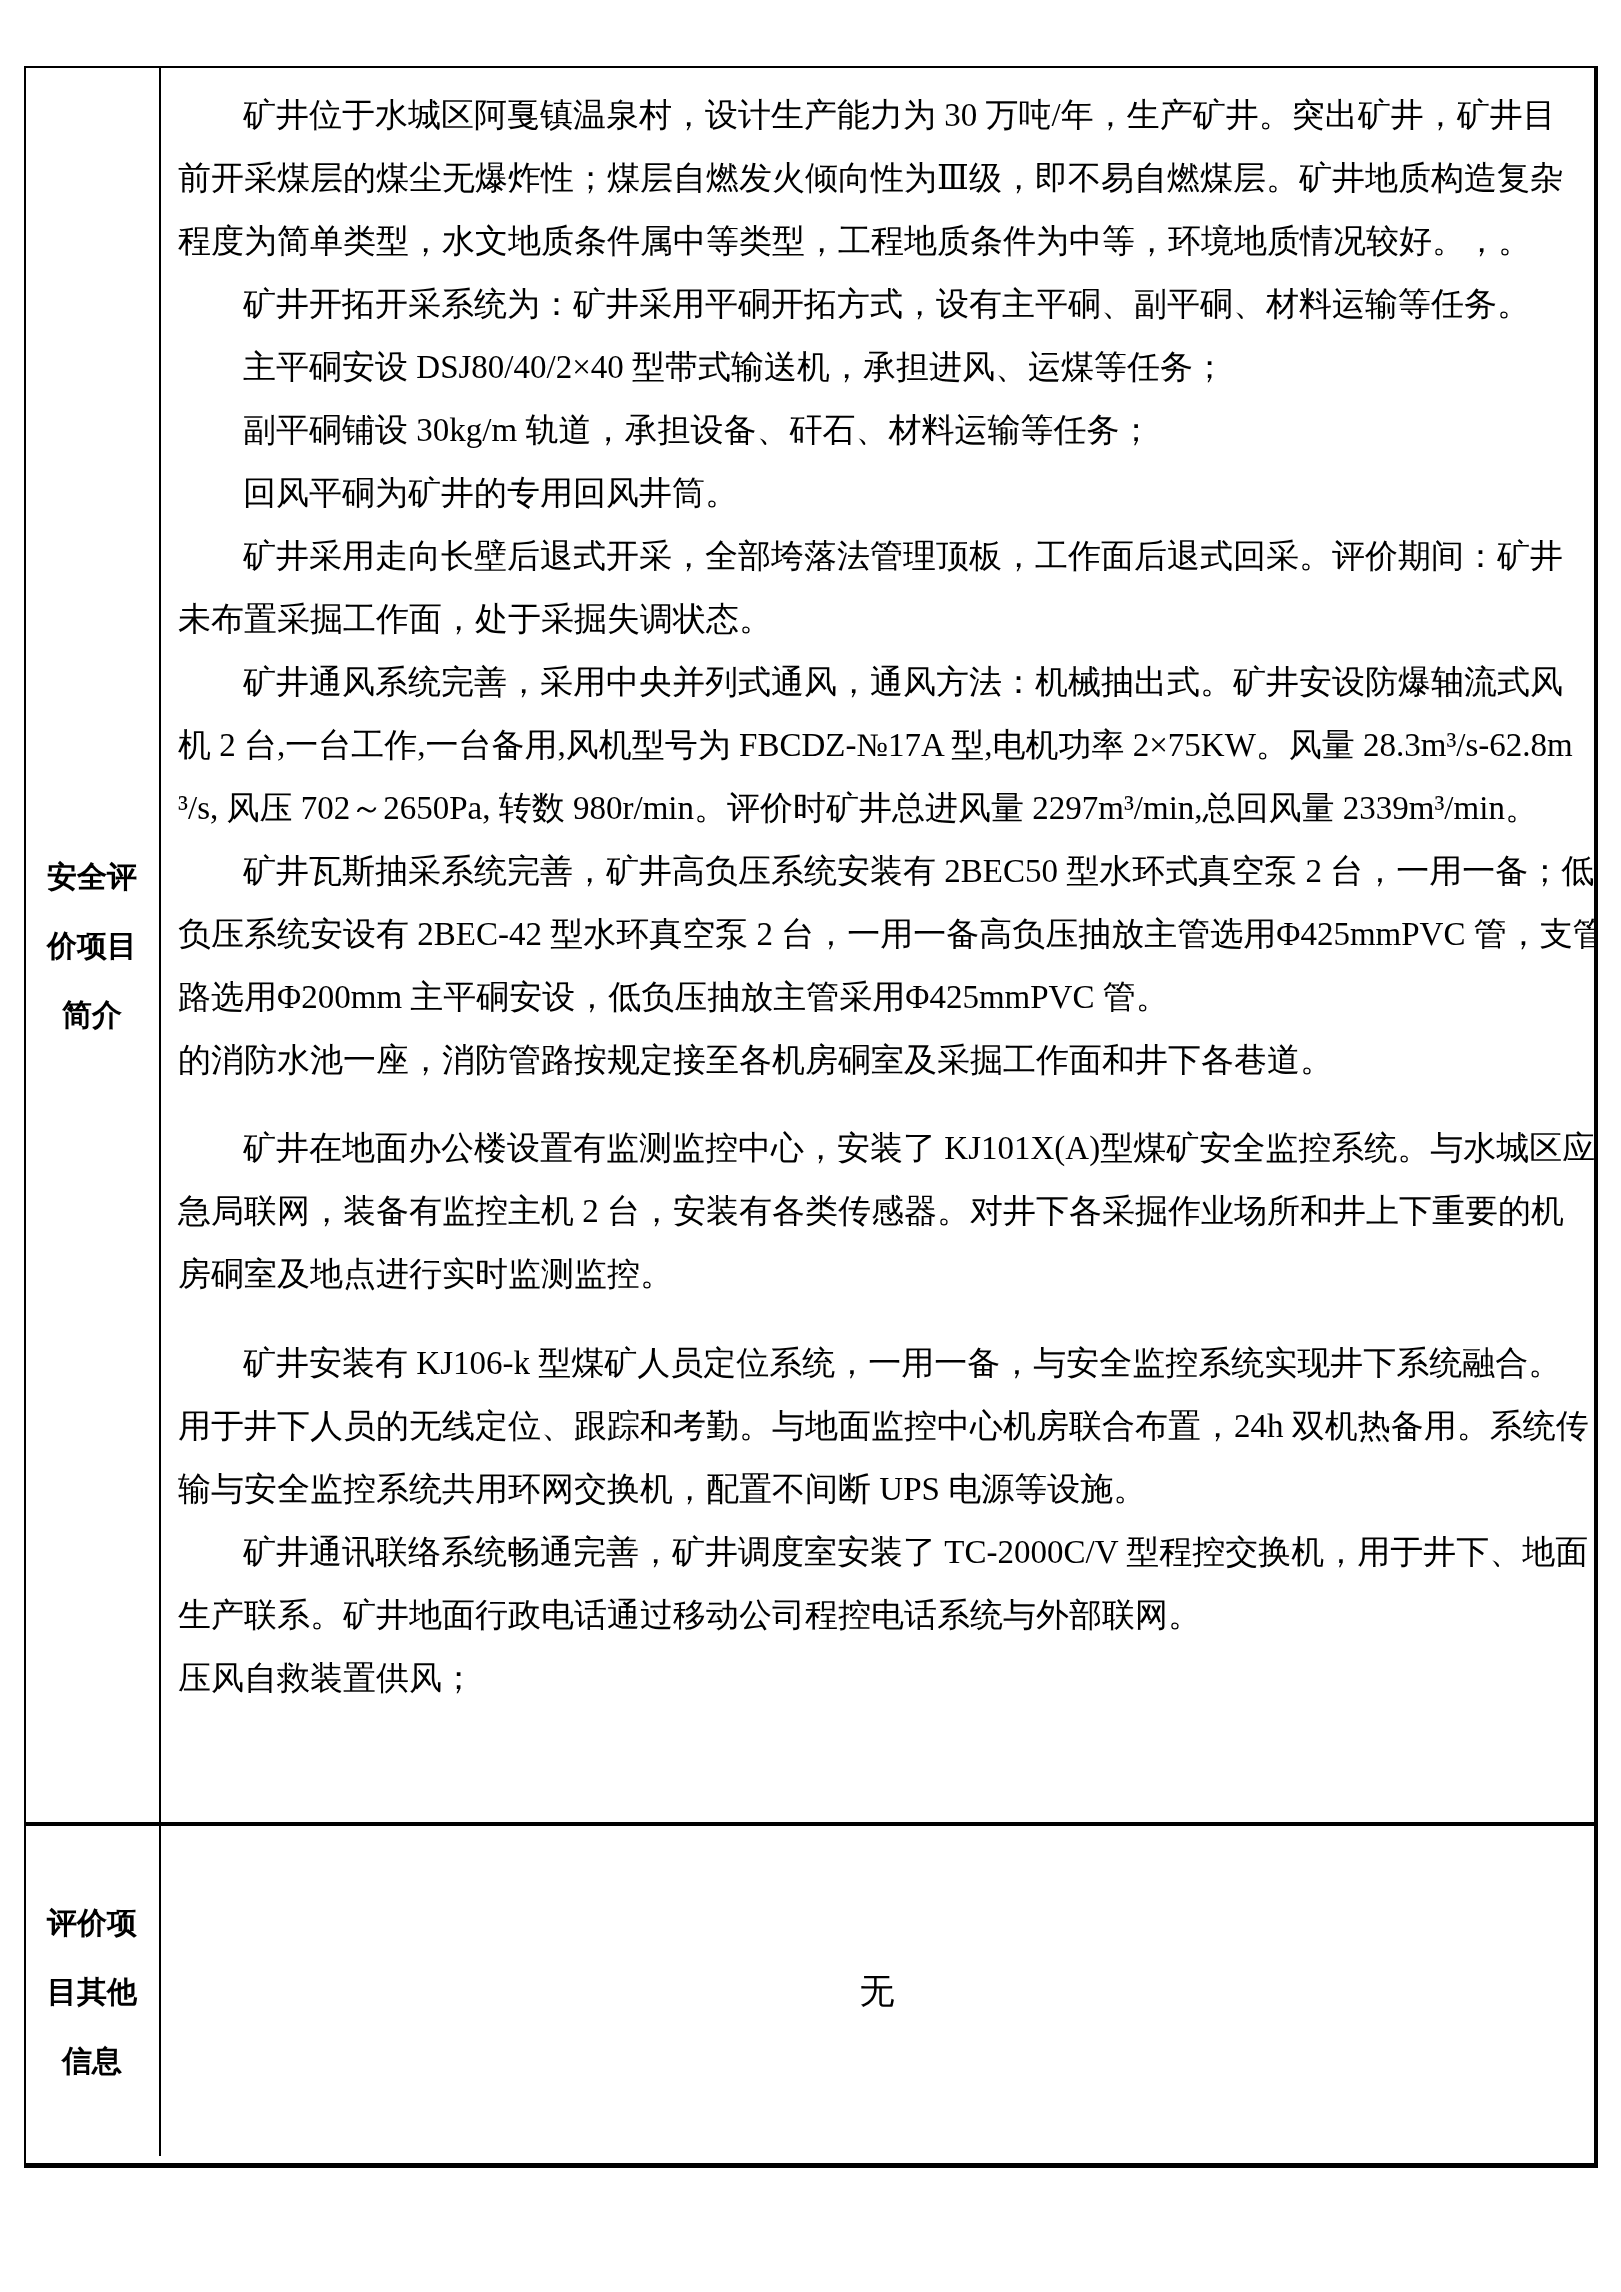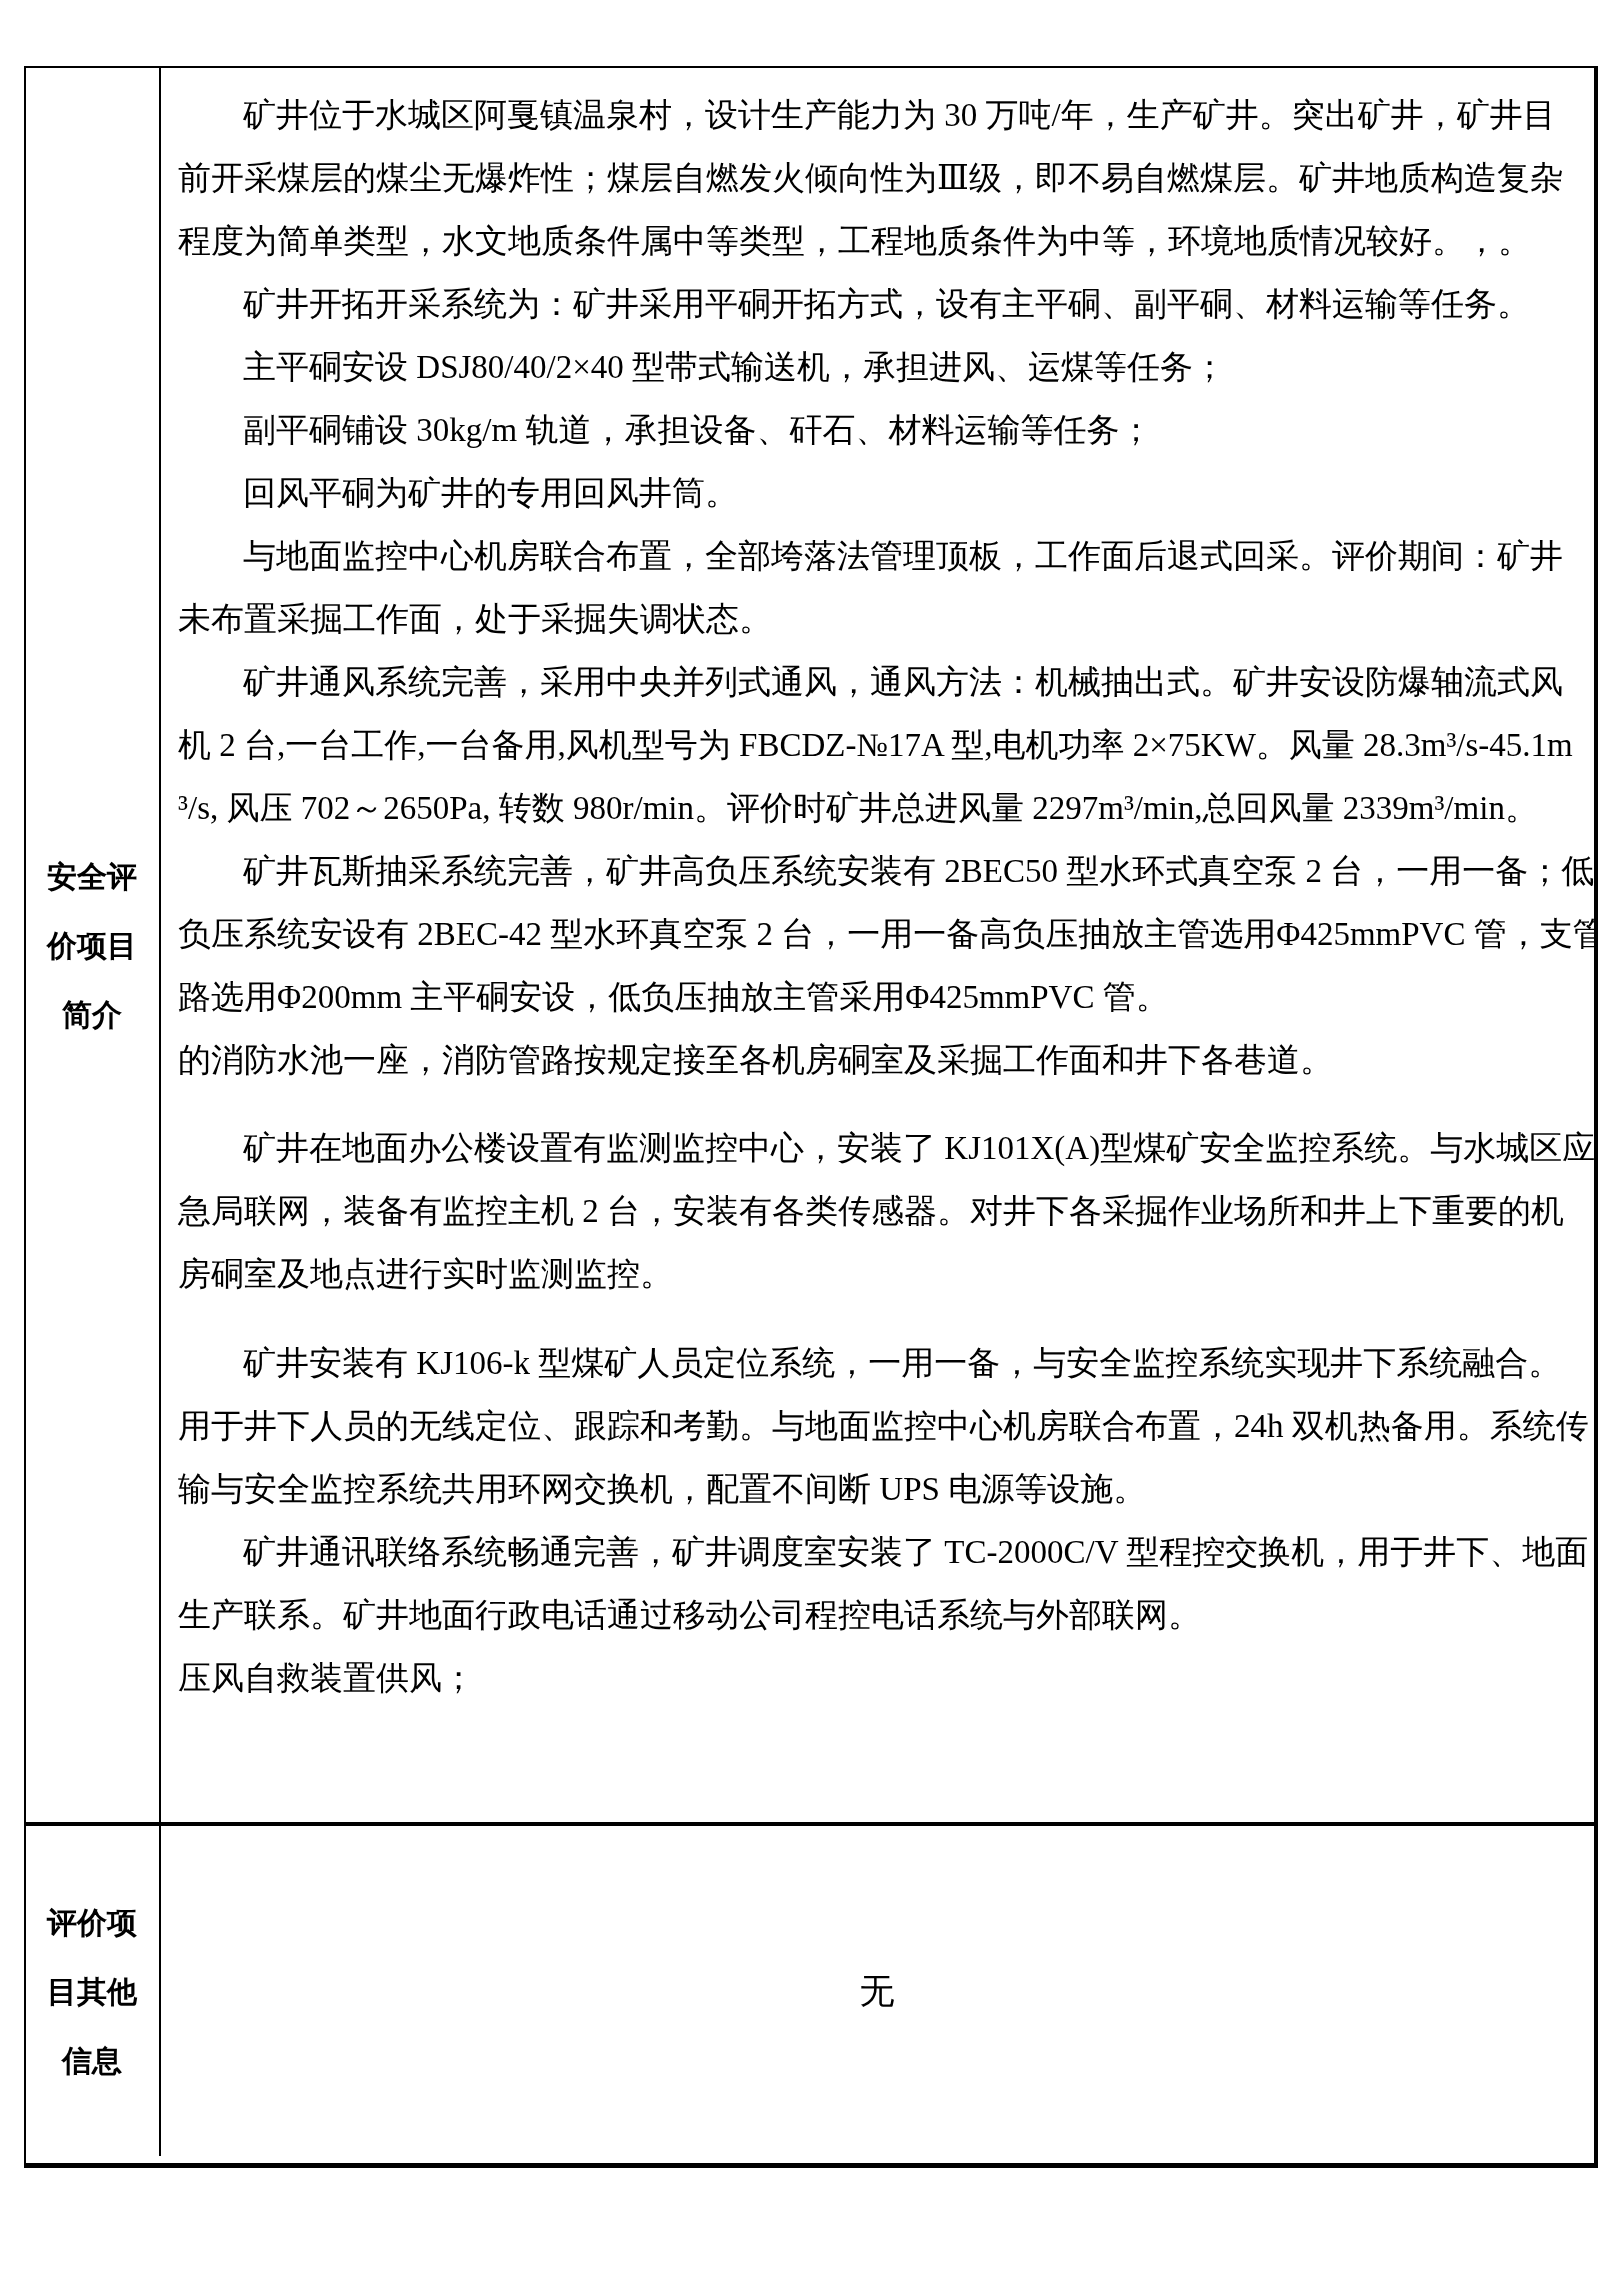--- a/index.html
+++ b/index.html
@@ -65,24 +65,24 @@
           <div class="label-line">简介</div>
         </div>
       <div class="content-cell">
           <div class="tline indent">矿井位于水城区阿戛镇温泉村，设计生产能力为 30 万吨/年，生产矿井。突出矿井，矿井目</div>
           <div class="tline">前开采煤层的煤尘无爆炸性；煤层自燃发火倾向性为Ⅲ级，即不易自燃煤层。矿井地质构造复杂</div>
           <div class="tline">程度为简单类型，水文地质条件属中等类型，工程地质条件为中等，环境地质情况较好。，。</div>
           <div class="tline indent">矿井开拓开采系统为：矿井采用平硐开拓方式，设有主平硐、副平硐、材料运输等任务。</div>
           <div class="tline indent">主平硐安设 DSJ80/40/2×40 型带式输送机，承担进风、运煤等任务；</div>
           <div class="tline indent">副平硐铺设 30kg/m 轨道，承担设备、矸石、材料运输等任务；</div>
           <div class="tline indent">回风平硐为矿井的专用回风井筒。</div>
-          <div class="tline indent">与地面监控中心机房联合布置，全部垮落法管理顶板，工作面后退式回采。评价期间：矿井</div>
+          <div class="tline indent">矿井采用走向长壁后退式开采，全部垮落法管理顶板，工作面后退式回采。评价期间：矿井</div>
           <div class="tline">未布置采掘工作面，处于采掘失调状态。</div>
           <div class="tline indent">矿井通风系统完善，采用中央并列式通风，通风方法：机械抽出式。矿井安设防爆轴流式风</div>
-          <div class="tline">机 2 台,一台工作,一台备用,风机型号为 FBCDZ-№17A 型,电机功率 2×75KW。风量 28.3m³/s-45.1m</div>
+          <div class="tline">机 2 台,一台工作,一台备用,风机型号为 FBCDZ-№17A 型,电机功率 2×75KW。风量 28.3m³/s-62.8m</div>
           <div class="tline">³/s, 风压 702～2650Pa, 转数 980r/min。评价时矿井总进风量 2297m³/min,总回风量 2339m³/min。</div>
           <div class="tline indent">矿井瓦斯抽采系统完善，矿井高负压系统安装有 2BEC50 型水环式真空泵 2 台，一用一备；低</div>
           <div class="tline">负压系统安设有 2BEC-42 型水环真空泵 2 台，一用一备高负压抽放主管选用Φ425mmPVC 管，支管</div>
           <div class="tline">路选用Φ200mm 主平硐安设，低负压抽放主管采用Φ425mmPVC 管。</div>
           <div class="tline">的消防水池一座，消防管路按规定接至各机房硐室及采掘工作面和井下各巷道。</div>
           <div class="tline indent spaced">矿井在地面办公楼设置有监测监控中心，安装了 KJ101X(A)型煤矿安全监控系统。与水城区应</div>
           <div class="tline">急局联网，装备有监控主机 2 台，安装有各类传感器。对井下各采掘作业场所和井上下重要的机</div>
           <div class="tline">房硐室及地点进行实时监测监控。</div>
           <div class="tline indent spaced">矿井安装有 KJ106-k 型煤矿人员定位系统，一用一备，与安全监控系统实现井下系统融合。</div>
           <div class="tline">用于井下人员的无线定位、跟踪和考勤。与地面监控中心机房联合布置，24h 双机热备用。系统传</div>

